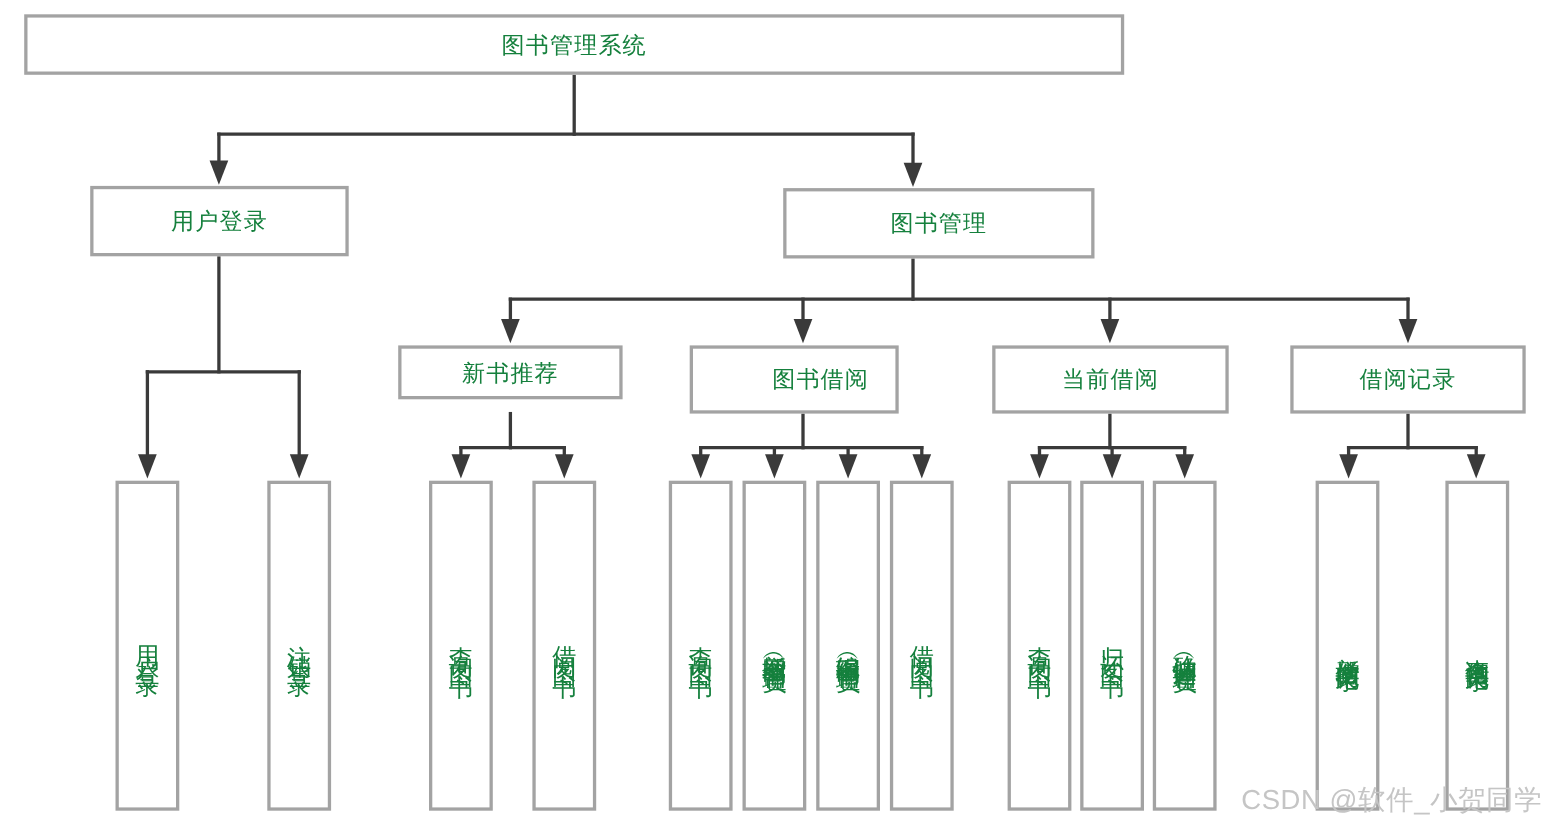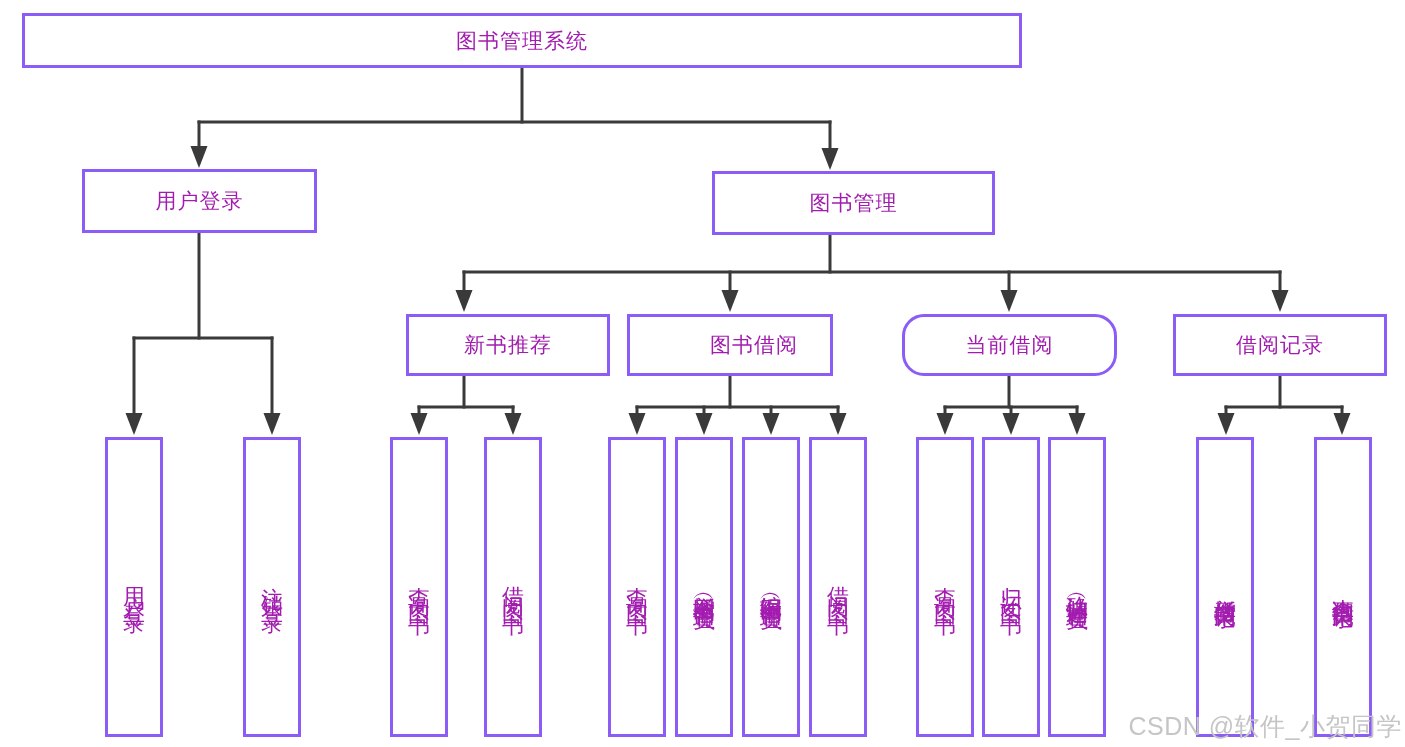--- a/index.html
+++ b/index.html
@@ -12,23 +12,23 @@
     overflow: hidden;
   }
   #wires {
     position: absolute;
     left: 0; top: 0;
     width: 1405px; height: 747px;
   }
   .box {
     position: absolute;
     box-sizing: border-box;
-    border: 3px solid #8b5cf6;
+    border: 3px solid #a3a3a3;
     background: #ffffff;
-    color: #a21caf;
+    color: #15803d;
     display: flex;
     align-items: center;
     justify-content: center;
     text-align: center;
     font-family: Liberation Serif, serif;
   }
   .hbox { font-size: 21px; letter-spacing: 1px; }
   .vbox {
     writing-mode: vertical-rl;
     text-orientation: mixed;
@@ -120,23 +120,23 @@
       <polygon points="1217.5,413 1234.5,413 1226,435"></polygon>
       <polygon points="1333.5,413 1350.5,413 1342,435"></polygon>
     </g>
   </svg>
 
   <div class="box hbox" style="left:22px; top:13px; width:1000px; height:55px;">图书管理系统</div>
 
   <div class="box hbox" style="left:82px; top:169px; width:235px; height:64px;">用户登录</div>
   <div class="box hbox" style="left:712px; top:171px; width:283px; height:64px;">图书管理</div>
 
-  <div class="box hbox" style="left:362px; top:314px; width:204px; height:62px;margin-left:44px;">新书推荐</div>
-  <div class="box hbox" style="left:627px; top:314px; width:206px; height:62px;padding-left:48px;">图书借阅</div>
-  <div class="box hbox" style="left:902px; top:314px; width:215px; height:62px;border-radius:22px;">当前借阅</div>
+  <div class="box hbox" style="left:362px; top:314px; width:204px; height:49px;">新书推荐</div>
+  <div class="box hbox" style="left:627px; top:314px; width:190px; height:62px;padding-left:48px;">图书借阅</div>
+  <div class="box hbox" style="left:902px; top:314px; width:215px; height:62px;">当前借阅</div>
   <div class="box hbox" style="left:1173px; top:314px; width:214px; height:62px;">借阅记录</div>
 
   <div class="box vbox" style="left:105px; top:437px; width:58px; height:300px;">用户登录</div>
   <div class="box vbox" style="left:243px; top:437px; width:58px; height:300px;">注销登录</div>
 
   <div class="box vbox" style="left:390px; top:437px; width:58px; height:300px;">查询图书</div>
   <div class="box vbox" style="left:484px; top:437px; width:58px; height:300px;">借阅图书</div>
 
   <div class="box vbox" style="left:608px; top:437px; width:58px; height:300px;">查询图书</div>
   <div class="box vbox long" style="left:675px; top:437px; width:58px; height:300px;">新增图书（管理员）</div>

